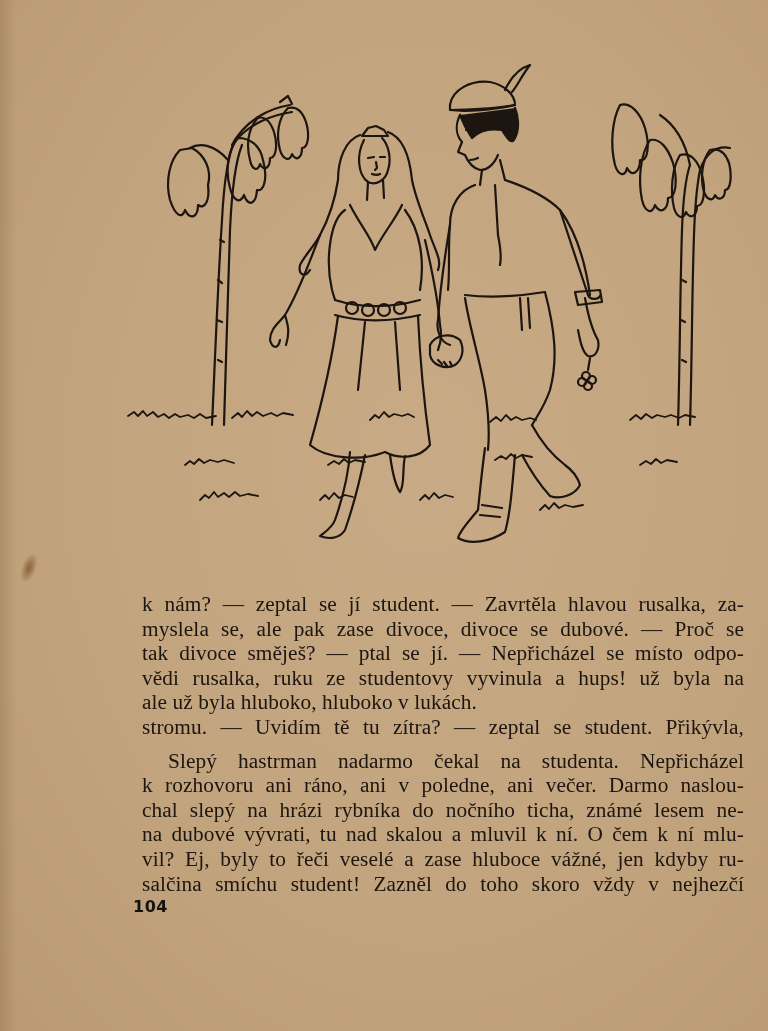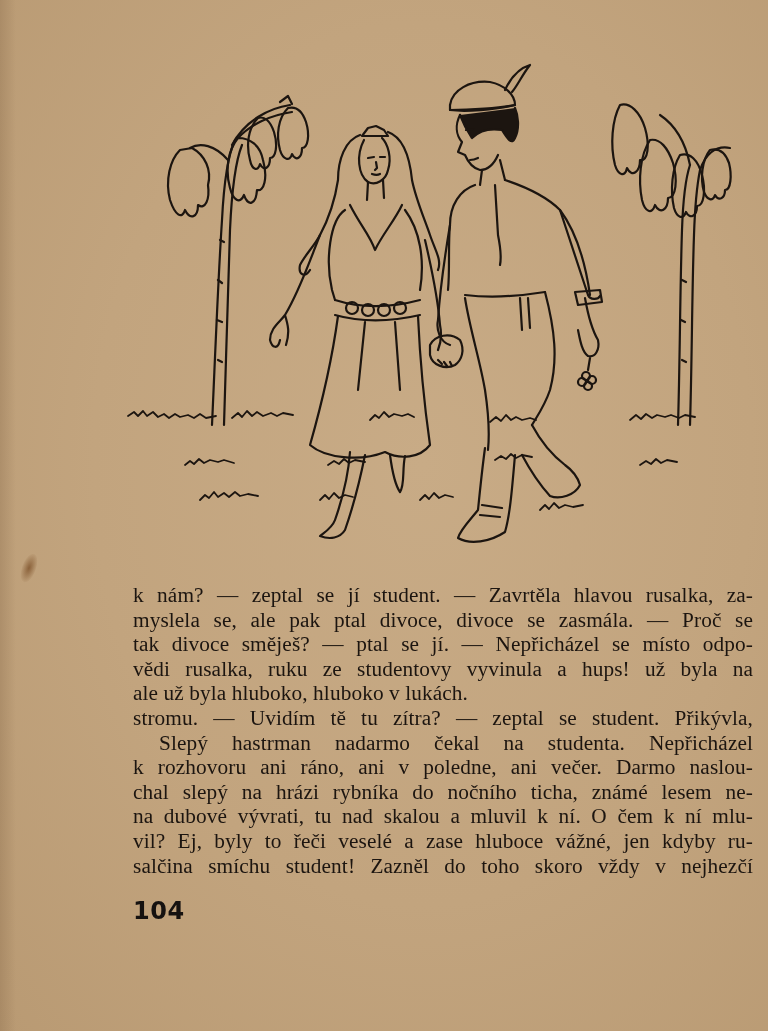--- a/index.html
+++ b/index.html
@@ -24,29 +24,29 @@
     position:absolute; left:120px; top:60px; width:640px; height:500px;
   }
   .illustration svg { width:100%; height:100%; }
   .text-block {
     position:absolute; left:133px; top:583px; width:620px;
     font-family: "Liberation Serif", serif;
     font-size:21.3px; line-height:24.6px;
     text-align:justify;
     letter-spacing:0.1px;
   }
-  .text-block p { margin:0; }
+  .text-block p { margin:9px; }
   .text-block .line { display:block; text-align-last:justify; white-space:nowrap; }
   .text-block .line.last { text-align-last:left; }
   .para2 { margin-top:0; }
   .para2 .line.first { text-indent:26px; }
   .page-number {
     position:absolute; left:133px; top:897px;
     font-family: "DejaVu Sans", sans-serif;
-    font-weight:bold; font-size:24px; letter-spacing:0.5px;
+    font-weight:bold; font-size:16px; letter-spacing:0.5px;
     color:#161210;
   }
 </style>
 </head>
 <body>
 
 <div class="page-edge"></div>
 <div class="stain"></div>
 
 <div class="illustration">
@@ -169,21 +169,21 @@
       <path d="M365 388 C362 410 360 430 358 450 C350 460 340 470 338 478 C350 485 370 482 385 472 C390 455 392 430 395 395"></path>
       <path d="M412 365 C420 380 432 395 445 405 C452 410 458 418 460 425 C455 435 440 440 430 436 C420 425 410 410 402 395"></path>
       <path d="M362 445 l20 3 M360 455 l20 2"></path>
     </g>
   </svg>
 </div>
 
 <div class="text-block">
   <p class="para1">
     <span class="line">k nám? — zeptal se jí student. — Zavrtěla hlavou rusalka, za-</span>
-    <span class="line">myslela se, ale pak ptal divoce, divoce se zasmála. — Proč se</span>
+    <span class="line">myslela se, ale pak zase divoce, divoce se dubové. — Proč se</span>
     <span class="line">tak divoce směješ? — ptal se jí. — Nepřicházel se místo odpo-</span>
     <span class="line">vědi rusalka, ruku ze studentovy vyvinula a hups! už byla na</span>
     <span class="line last">ale už byla hluboko, hluboko v lukách.</span>
     <span class="line">stromu. — Uvidím tě tu zítra? — zeptal se student. Přikývla,</span>
   </p>
   <p class="para2">
     <span class="line first">Slepý hastrman nadarmo čekal na studenta. Nepřicházel</span>
     <span class="line">k rozhovoru ani ráno, ani v poledne, ani večer. Darmo naslou-</span>
     <span class="line">chal slepý na hrázi rybníka do nočního ticha, známé lesem ne-</span>
     <span class="line">na dubové vývrati, tu nad skalou a mluvil k ní. O čem k ní mlu-</span>

